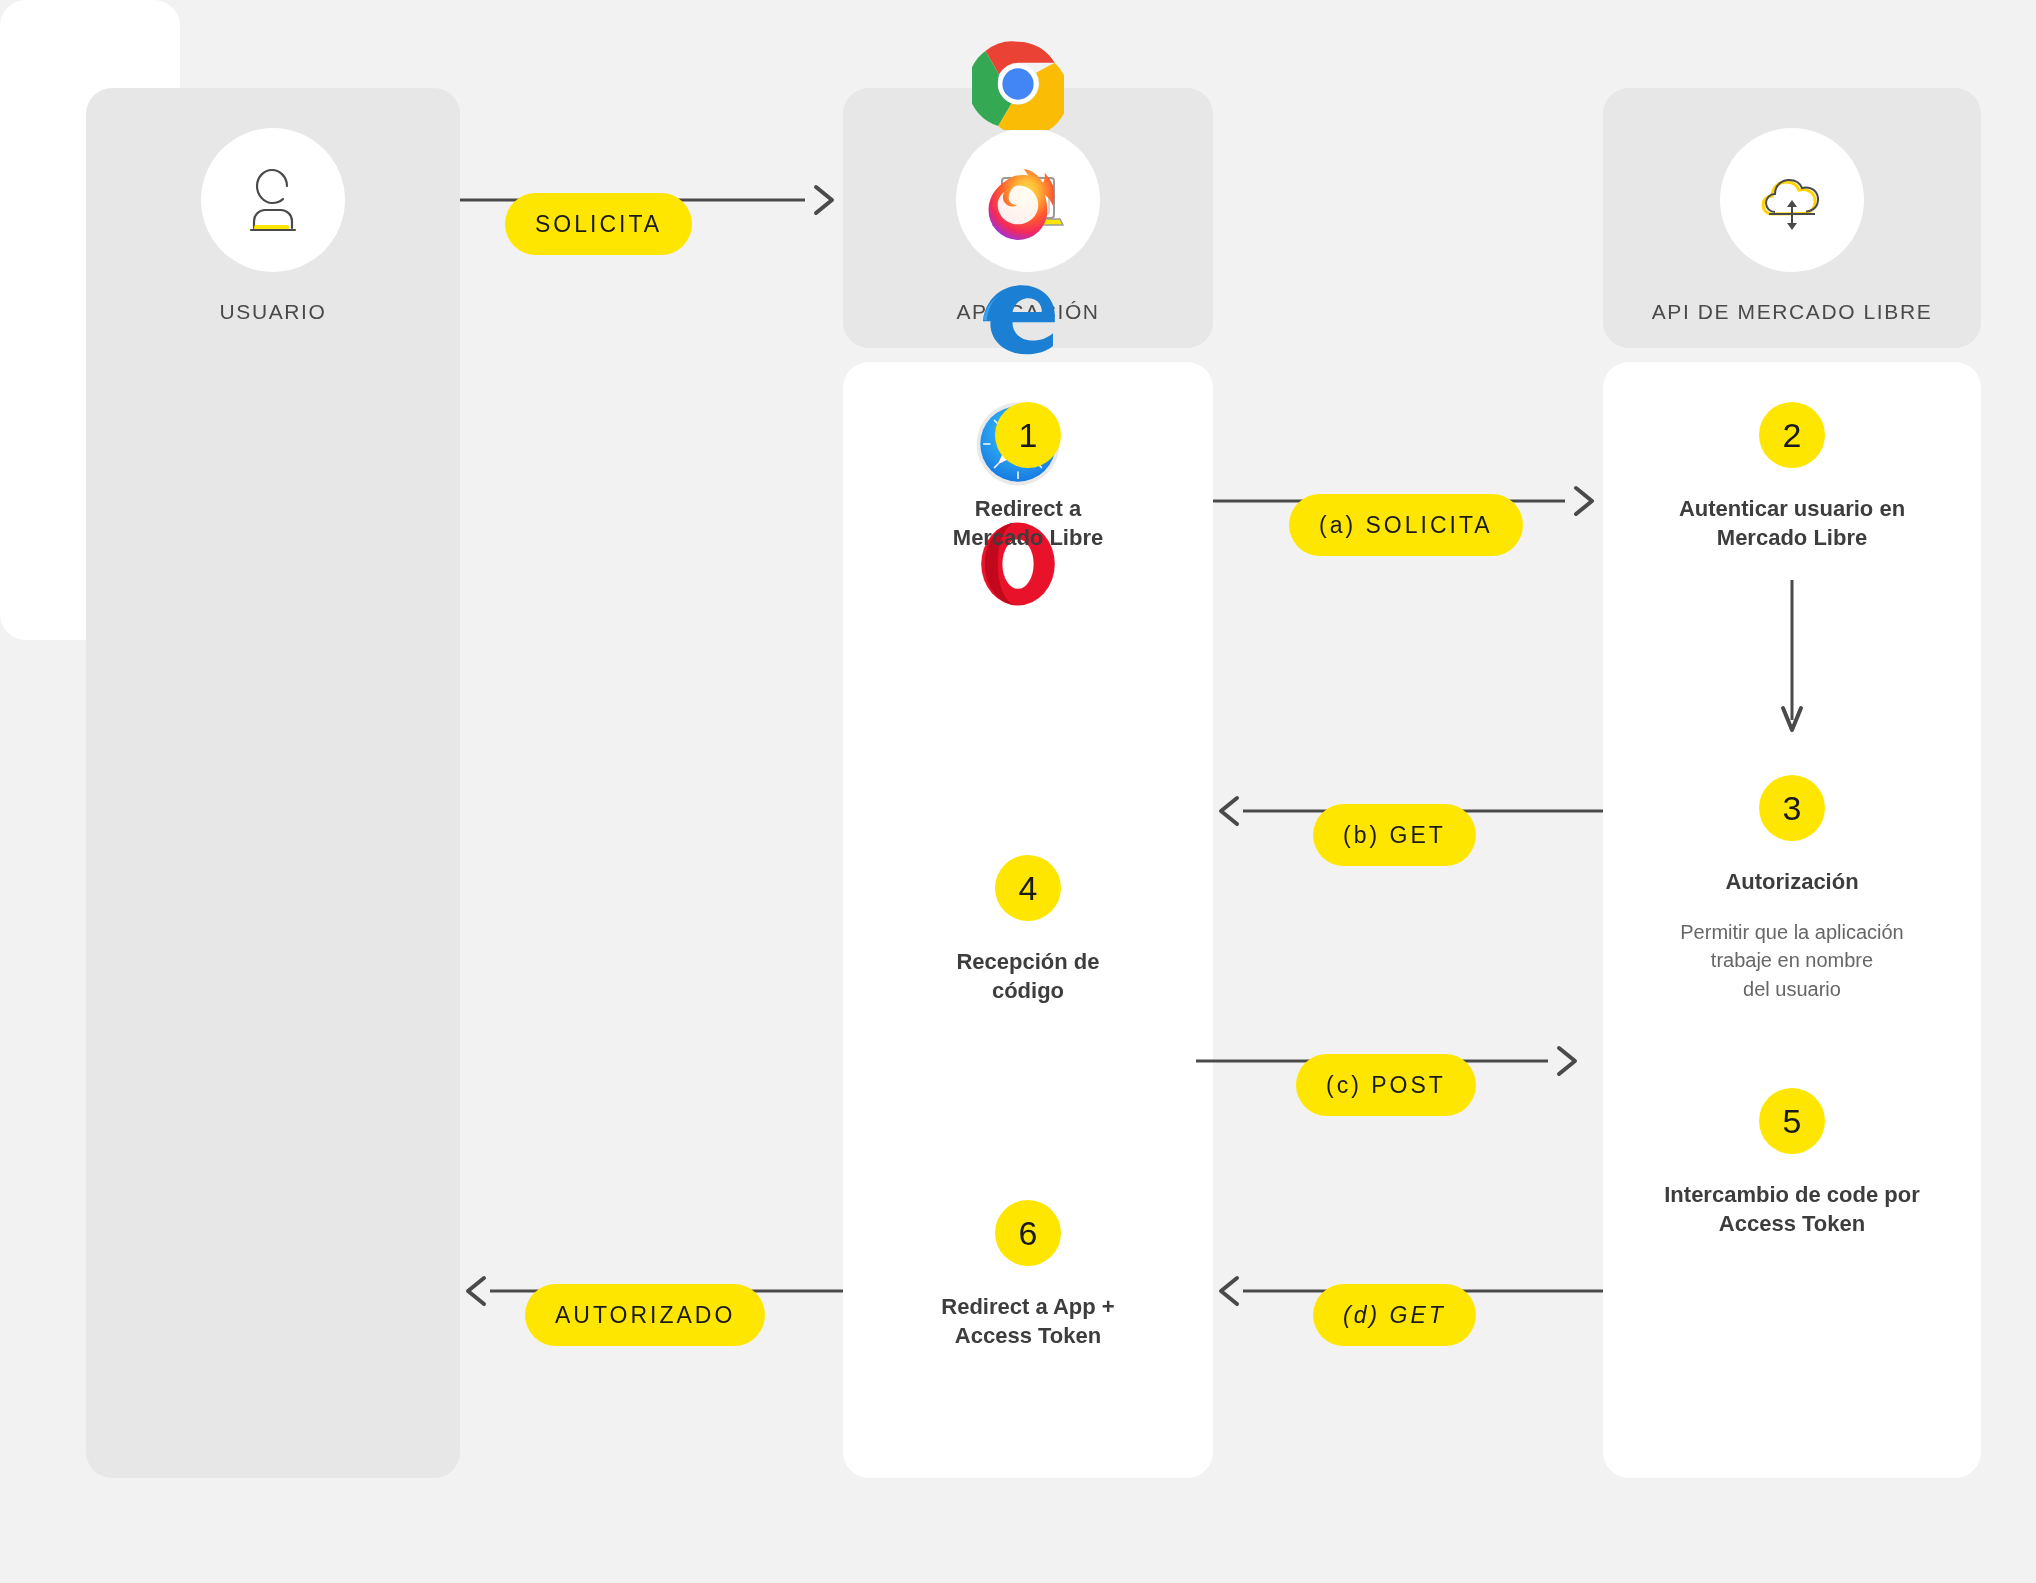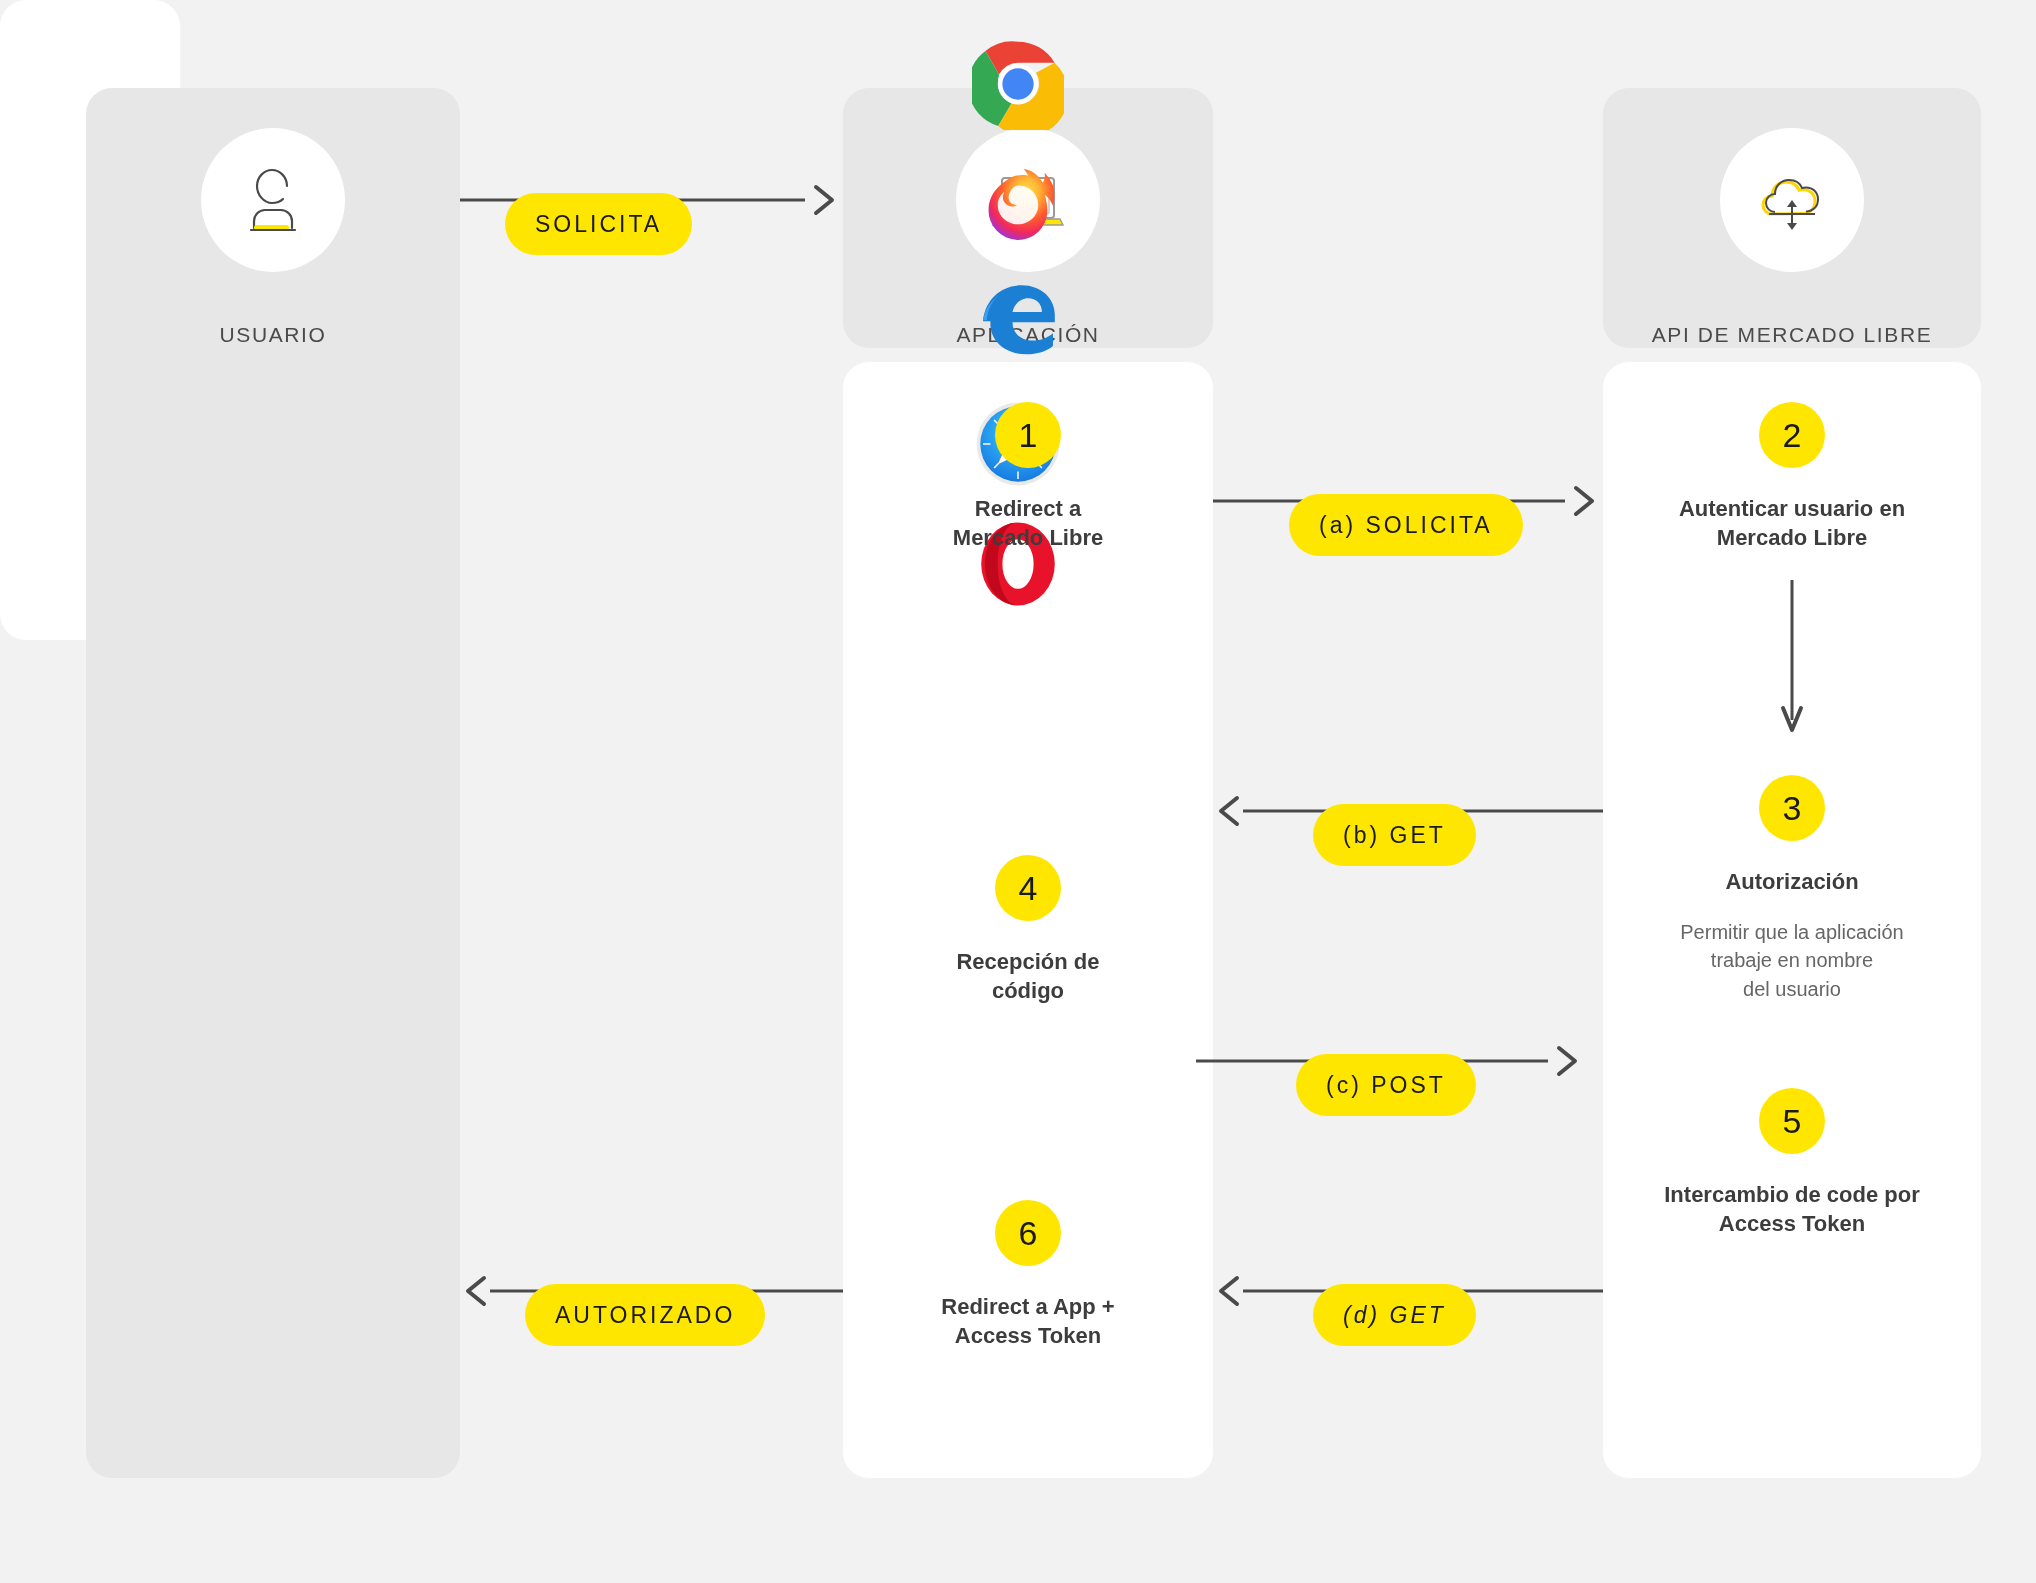--- a/index.html
+++ b/index.html
@@ -38,21 +38,20 @@
     display: flex; align-items: center; justify-content: center;
   }
   .head-label {
     position: absolute;
     width: 100%;
     text-align: center;
     font-size: 21px;
     letter-spacing: 1.6px;
     color: #4a4a4a;
     font-weight: 400;
-    margin-top: 23px;
   }
 
   
   .step { position: absolute; width: 100%; text-align: center; }
   .badge {
     width: 66px; height: 66px; border-radius: 50%;
     background: #ffe600;
     margin: 0 auto 26px auto;
     display: flex; align-items: center; justify-content: center;
     font-size: 34px; color: #1a1a1a; font-weight: 400;

